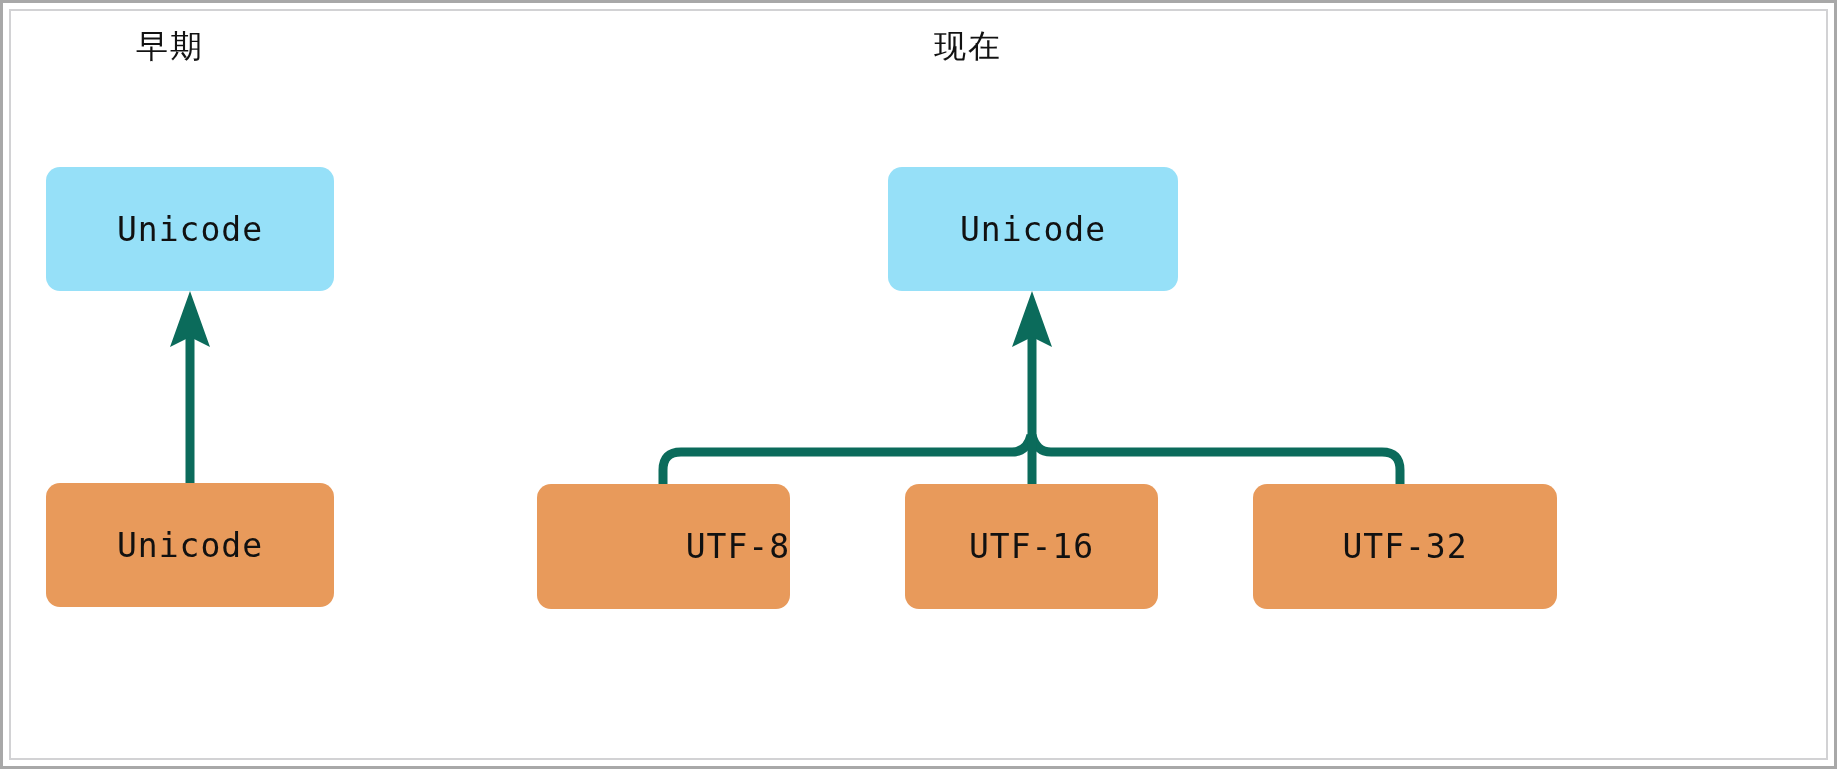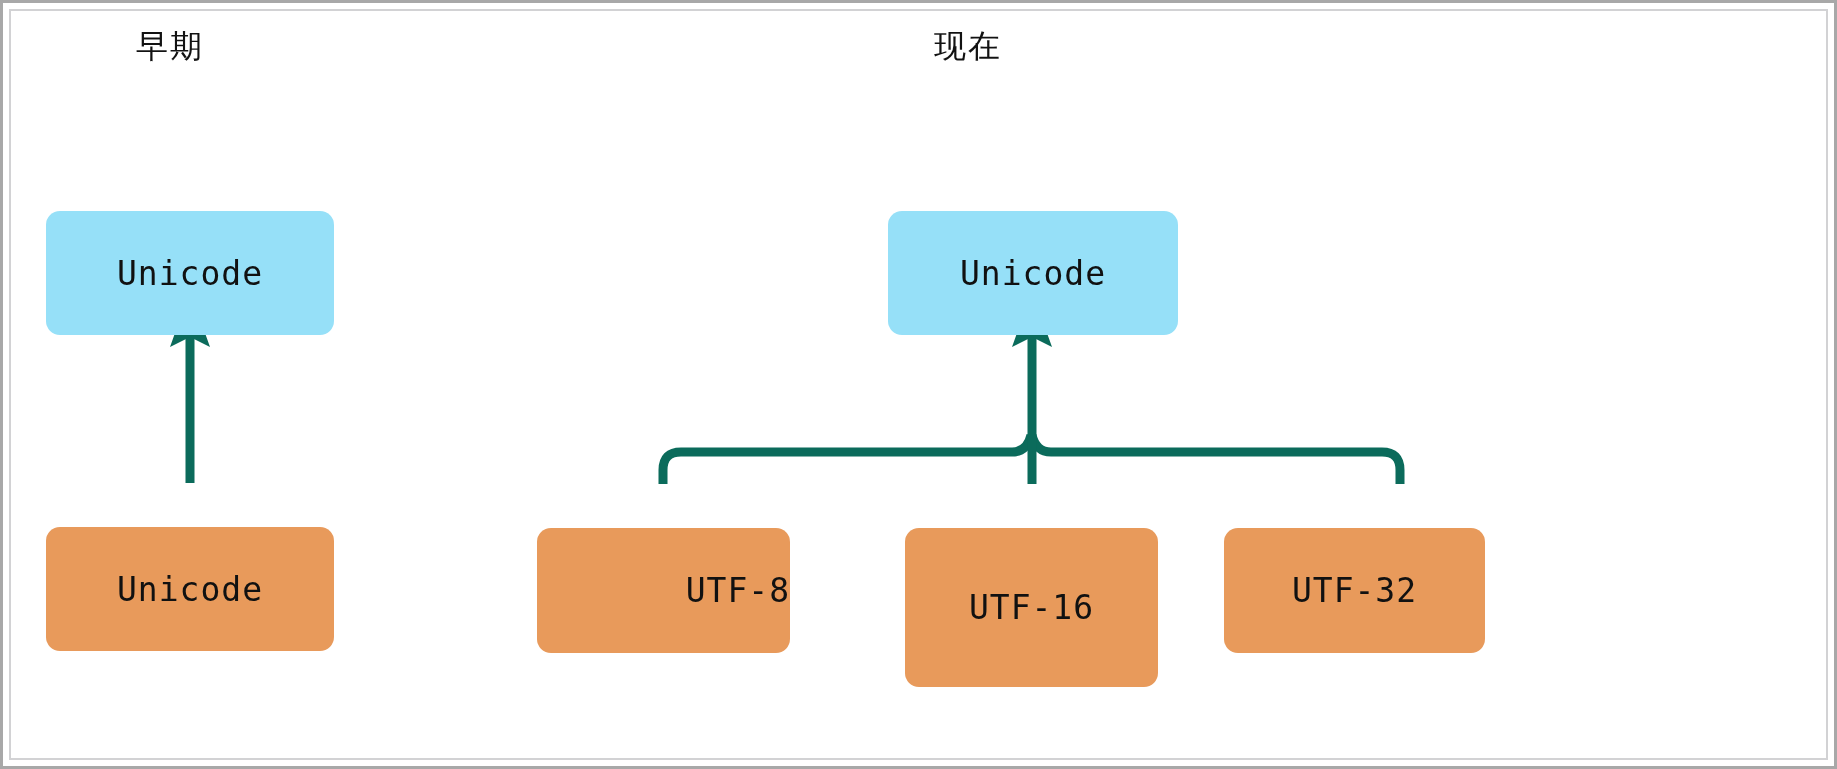--- a/index.html
+++ b/index.html
@@ -58,33 +58,32 @@
     box-sizing: border-box;
     border-radius: 14px;
     display: flex;
     align-items: center;
     justify-content: center;
     font-family: "DejaVu Sans Mono", "Liberation Mono", monospace;
     font-size: 33px;
     color: #111111;
     letter-spacing: 1px;
     user-select: none;
-    margin-top: 44px;
   }
   .node-blue   { background: #96E0F8; }
   .node-orange { background: #E89A5B; }
 
   
   .node-unicode-top-left    { left: 46px;  top: 167px; width: 288px; height: 124px; }
   .node-unicode-bottom-left { left: 46px;  top: 483px; width: 288px; height: 124px; }
   
   .node-unicode-top-right   { left: 888px; top: 167px; width: 290px; height: 124px; }
   .node-utf8                { left: 537px; top: 484px; width: 253px; height: 125px; justify-content: flex-end; }
-  .node-utf16               { left: 905px; top: 484px; width: 253px; height: 159px; }
-  .node-utf32               { left: 1224px;top: 484px; width: 261px; height: 125px; }
+  .node-utf16               { left: 905px; top: 484px; width: 253px; height: 125px; }
+  .node-utf32               { left: 1253px;top: 484px; width: 304px; height: 125px; }
 
   
   .connectors {
     position: absolute;
     left: 0; top: 0;
     width: 1837px;
     height: 769px;
     pointer-events: none;
   }
 </style>

